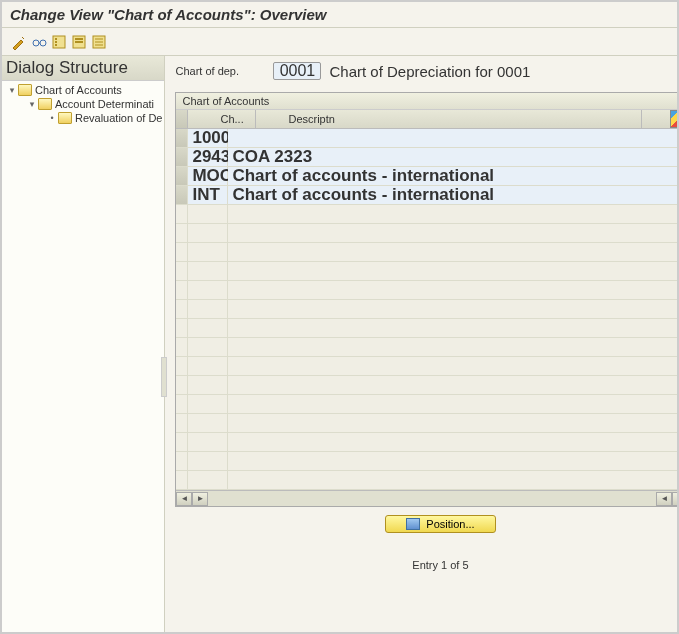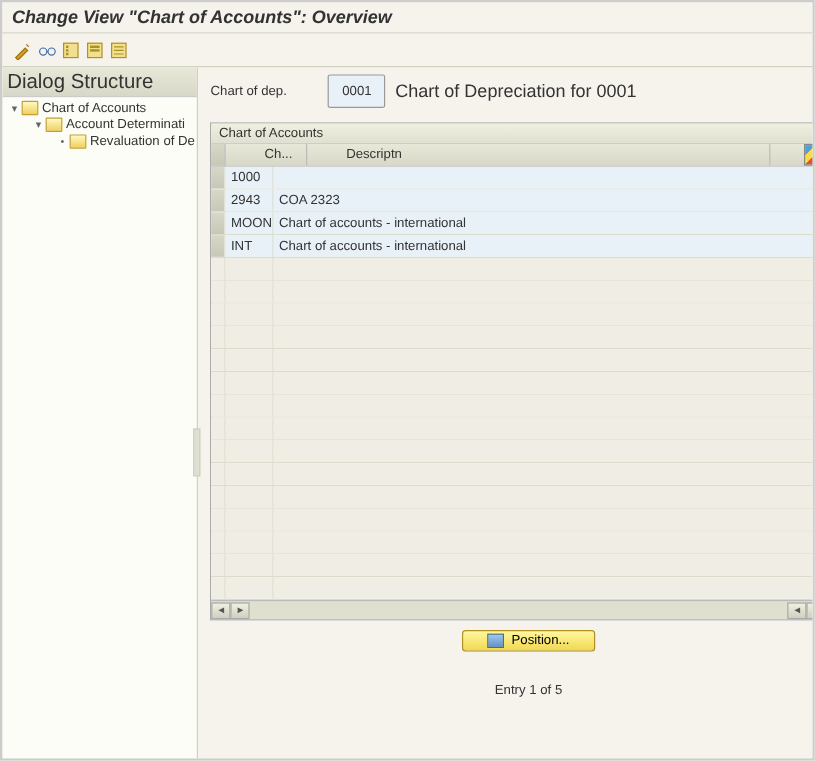--- a/index.html
+++ b/index.html
@@ -27,34 +27,34 @@
     .tree-toggle { width: 12px; display: inline-block; text-align: center; font-size: 9px; color: #666; }
     .folder-icon { width: 14px; height: 12px; display: inline-block; margin-right: 3px; }
     .folder-y { background: linear-gradient(to bottom, #fff8c0, #f0d060); border: 1px solid #c0a030; border-radius: 1px; }
     .tree-label { font-size: 11px; color: #333; }
     .splitter-handle { position:absolute; right:-3px; top:50%; height:40px; width:6px; background:#e0e0d0; border:1px solid #ccc; }
     
     .right-panel { flex: 1; padding: 6px 22px 2px 10px; display: flex; flex-direction: column; background:#f5f3ec; }
     
     .field-row { display: flex; align-items: center; gap: 8px; margin-bottom: 12px; }
     .field-label { font-size: 11px; color: #333; width: 90px; }
-    .field-input { width: 48px; height: 28px; border: 1px solid #999; background: #e8f0f8; text-align: center; font-size: 11px; color: #333; padding: 1px 3px; border-radius:2px; }
+    .field-input { width: 48px; height: 18px; border: 1px solid #999; background: #e8f0f8; text-align: center; font-size: 16px; color: #333; padding: 1px 3px; border-radius:2px; }
     .field-desc { font-size: 15px; color: #333; }
     
     .table-container { border: 1px solid #aaa; background: #fdfdf8; }
     .table-title { background: linear-gradient(to bottom, #f0f0e0, #e0e0d0); padding: 2px 6px; font-size: 11px; color: #333; border-bottom: 1px solid #ccc; }
     .table-wrap { display:flex; }
     .grid { }
     .grid-head { display: flex; background: linear-gradient(to bottom, #e8e8d8, #d8d8c8); border-bottom: 1px solid #bbb; gap: 28px; }
     .gh { padding: 2px 4px; font-size: 11px; color: #333; border-right: 1px solid #bbb; height:18px; display:flex; align-items:center; }
     .gh.sel { width: 12px; background: linear-gradient(to bottom, #d8d8c8, #c8c8b8);}
     .gh.c1 { width: 40px; }
     .gh.c2 { flex: 1; width:358px; }
     .grid-row { display: flex; border-bottom: 1px solid #dcdccc; height: 19px; align-items:stretch; }
-    .gc { padding: 2px 4px; font-size: 11px; color: #333; border-right: 1px solid #dcdccc; background: #e8f0f8; display:flex; align-items:center; }
+    .gc { padding: 2px 4px; font-size: 17px; color: #333; border-right: 1px solid #dcdccc; background: #e8f0f8; display:flex; align-items:center;font-weight:bold; }
     .gc.sel { width: 12px; background: linear-gradient(to bottom, #d8d8c8, #c8c8b8); }
     .gc.c1 { width: 40px; }
     .gc.c2 { flex: 1; width:358px; }
     .grid-row.empty .gc { background:#f0eee4; }
     .grid-corner { width:18px; height:18px; background: linear-gradient(135deg,#4aa3df 0 25%, #ffd84a 25% 50%, #e74c3c 50% 75%); border:1px solid #888;}
     
     .vscroll { width: 16px; background: #e0e0d0; border-left:1px solid #bbb; display:flex; flex-direction:column; }
     .vs-btn { height:16px; background:linear-gradient(to bottom,#f0f0e0,#d0d0c0); border:1px solid #aaa; display:flex; align-items:center; justify-content:center; font-size:8px; color:#555;}
     .vs-track { flex:1; background:#e8e8d8; position:relative;}
     .vs-thumb { position:absolute; left:1px; right:1px; top:0; height:70px; background:linear-gradient(to right,#d0d0c0,#f0f0e0,#d0d0c0); border:1px solid #aaa; border-radius:2px;}

